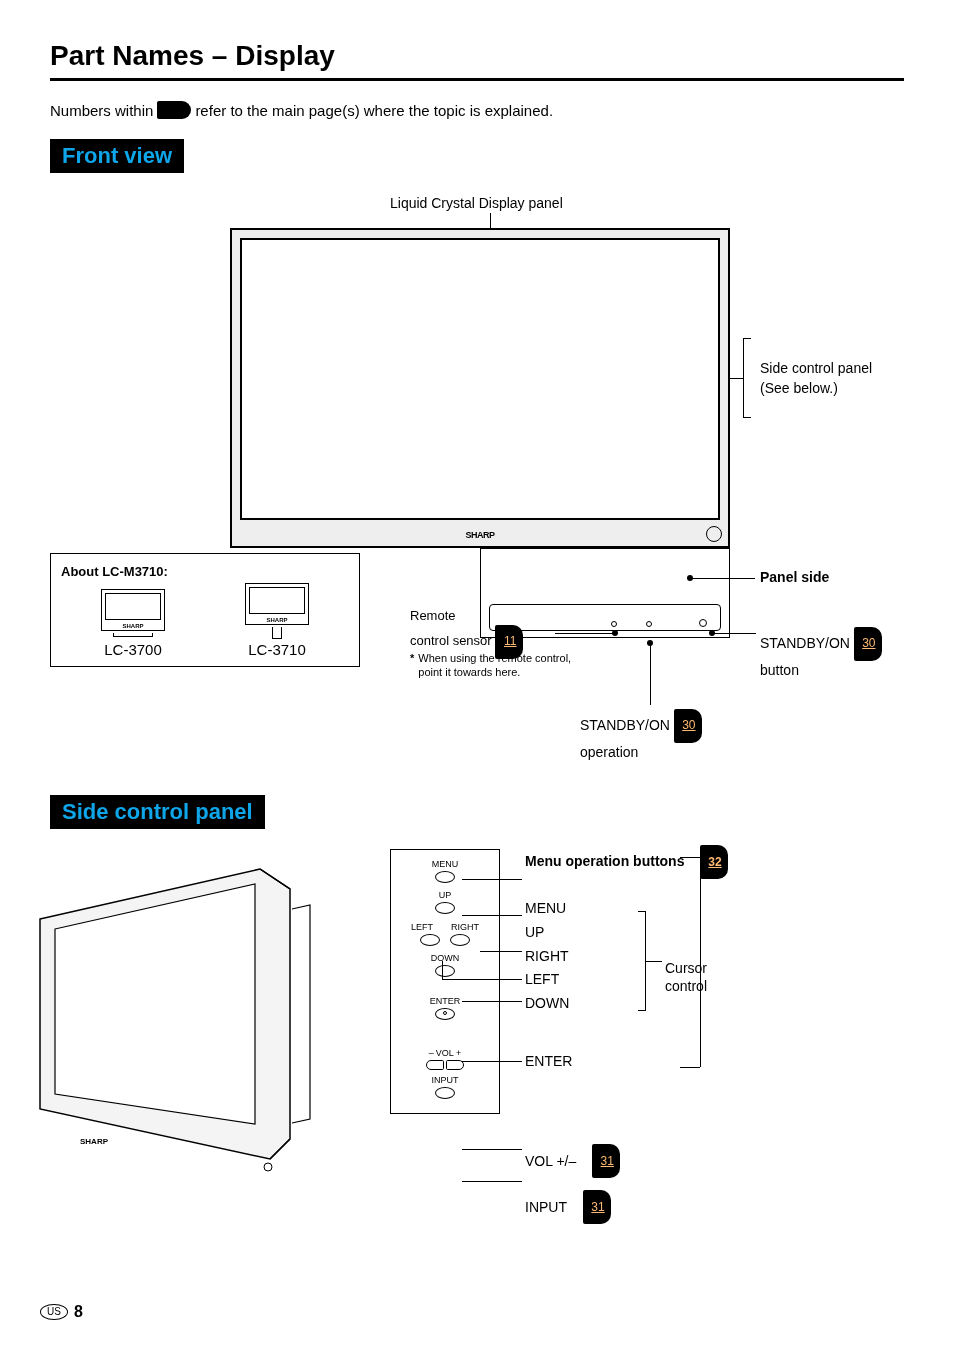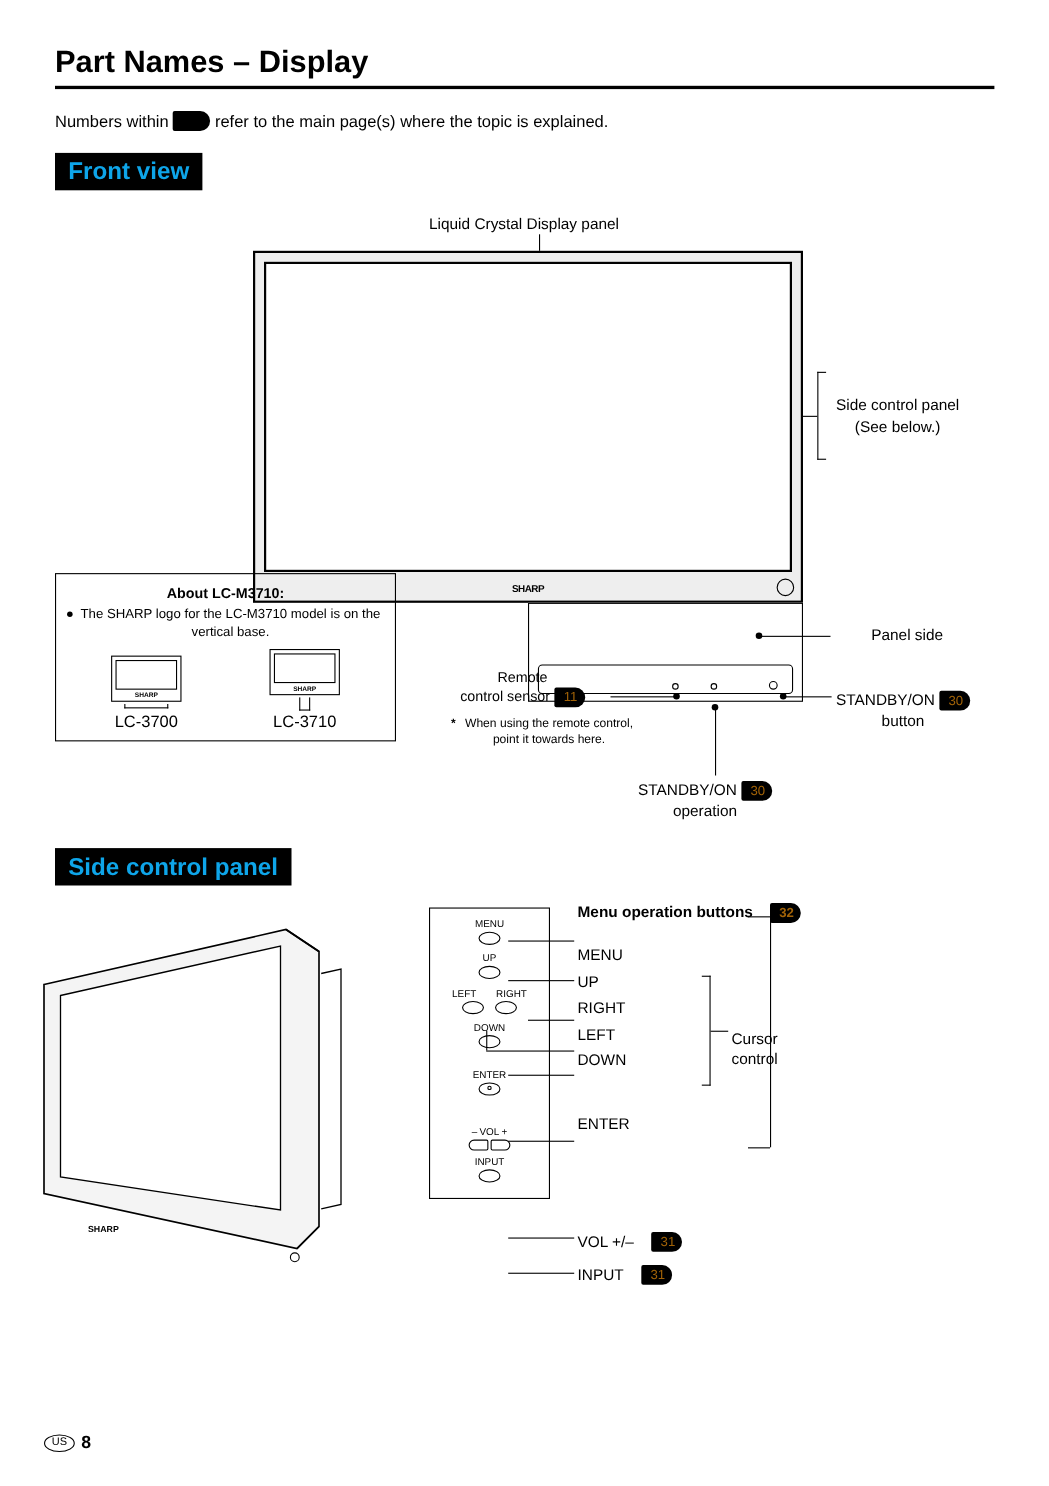--- a/index.html
+++ b/index.html
@@ -39,22 +39,21 @@
     background: #000;
     color: #0ea5e9;
     font-size: 22px;
     font-weight: bold;
     padding: 4px 12px;
   }
   
   .front-area {
     position: relative;
     height: 580px;
-    margin-bottom: 18px;
-    text-align: center;
+    margin-bottom: 42px;
   }
   .lcd-label {
     position: absolute;
     top: 22px;
     left: 340px;
     font-size: 14px;
   }
   .tv-outer {
     position: absolute;
     top: 55px;
@@ -89,21 +88,21 @@
   }
   .side-panel-label {
     position: absolute;
     top: 186px;
     left: 710px;
     font-size: 14px;
     line-height: 1.4;
   }
   .about-box {
     position: absolute;
-    top: 348px;
+    top: 380px;
     left: 0;
     width: 310px;
     border: 1px solid #000;
     padding: 10px 10px 8px 10px;
     font-size: 12px;
   }
   .about-box .ab-title {
     font-weight: bold;
     margin-bottom: 4px;
     font-size: 13px;
@@ -164,22 +163,23 @@
   }
   .tv-base-inner {
     position: absolute;
     top: 55px; left: 8px; right: 8px; bottom: 6px;
     border: 1.5px solid #000;
     border-radius: 4px;
   }
   .panel-side-label {
     position: absolute;
     top: 396px;
-    left: 742px;
-    font-size: 14px;
+    left: 710px;
+    font-size: 14px;
+    font-weight: bold;
   }
   .remote-label {
     position: absolute;
     top: 435px;
     left: 360px;
     font-size: 13px;
     line-height: 1.3;
     width: 130px;
   }
   .remote-note {
@@ -204,27 +204,28 @@
     top: 536px;
     left: 530px;
     font-size: 14px;
     line-height: 1.3;
   }
   .pagetag {
     display: inline-flex;
     align-items: center;
     justify-content: center;
     background: #000;
-    color: #a16207;
+    color: #fdba74;
     font-size: 12px;
-    height: 18px;
+    height: 34px;
     min-width: 28px;
     border-radius: 2px 10px 10px 2px;
     padding: 0 4px 0 6px;
     vertical-align: middle;
+    text-decoration: underline;
   }
   
   .line {
     position: absolute;
     background: #000;
   }
   .dot {
     position: absolute;
     width: 6px; height: 6px;
     background: #000;
@@ -401,24 +402,20 @@
   <div class="line" style="top:470px;left:600px;width:1px;height:62px;"></div>
   <div class="dot" style="top:470px;left:600px;"></div>
   <div class="standby-ind-label">
     <span>STANDBY/ON</span>
     <span class="pagetag">30</span><br>
     <span>operation</span>
   </div>
 
   <div class="about-box">
     <div class="ab-title">About LC-M3710:</div>
-    <div class="ab-row">
-      <span class="bullet"></span>
-      <span>The SHARP logo for the LC-M3710 model is on the vertical base.</span>
-    </div>
     <div class="about-models">
       <div class="mini-tv">
         <div class="mt-screen">
             <div class="mt-inner"></div>
           </div>
         <div class="mt-base-h"></div>
         <div style="margin-top:4px;">LC-3700</div>
       </div>
       <div class="mini-tv">
         <div class="mt-screen">

